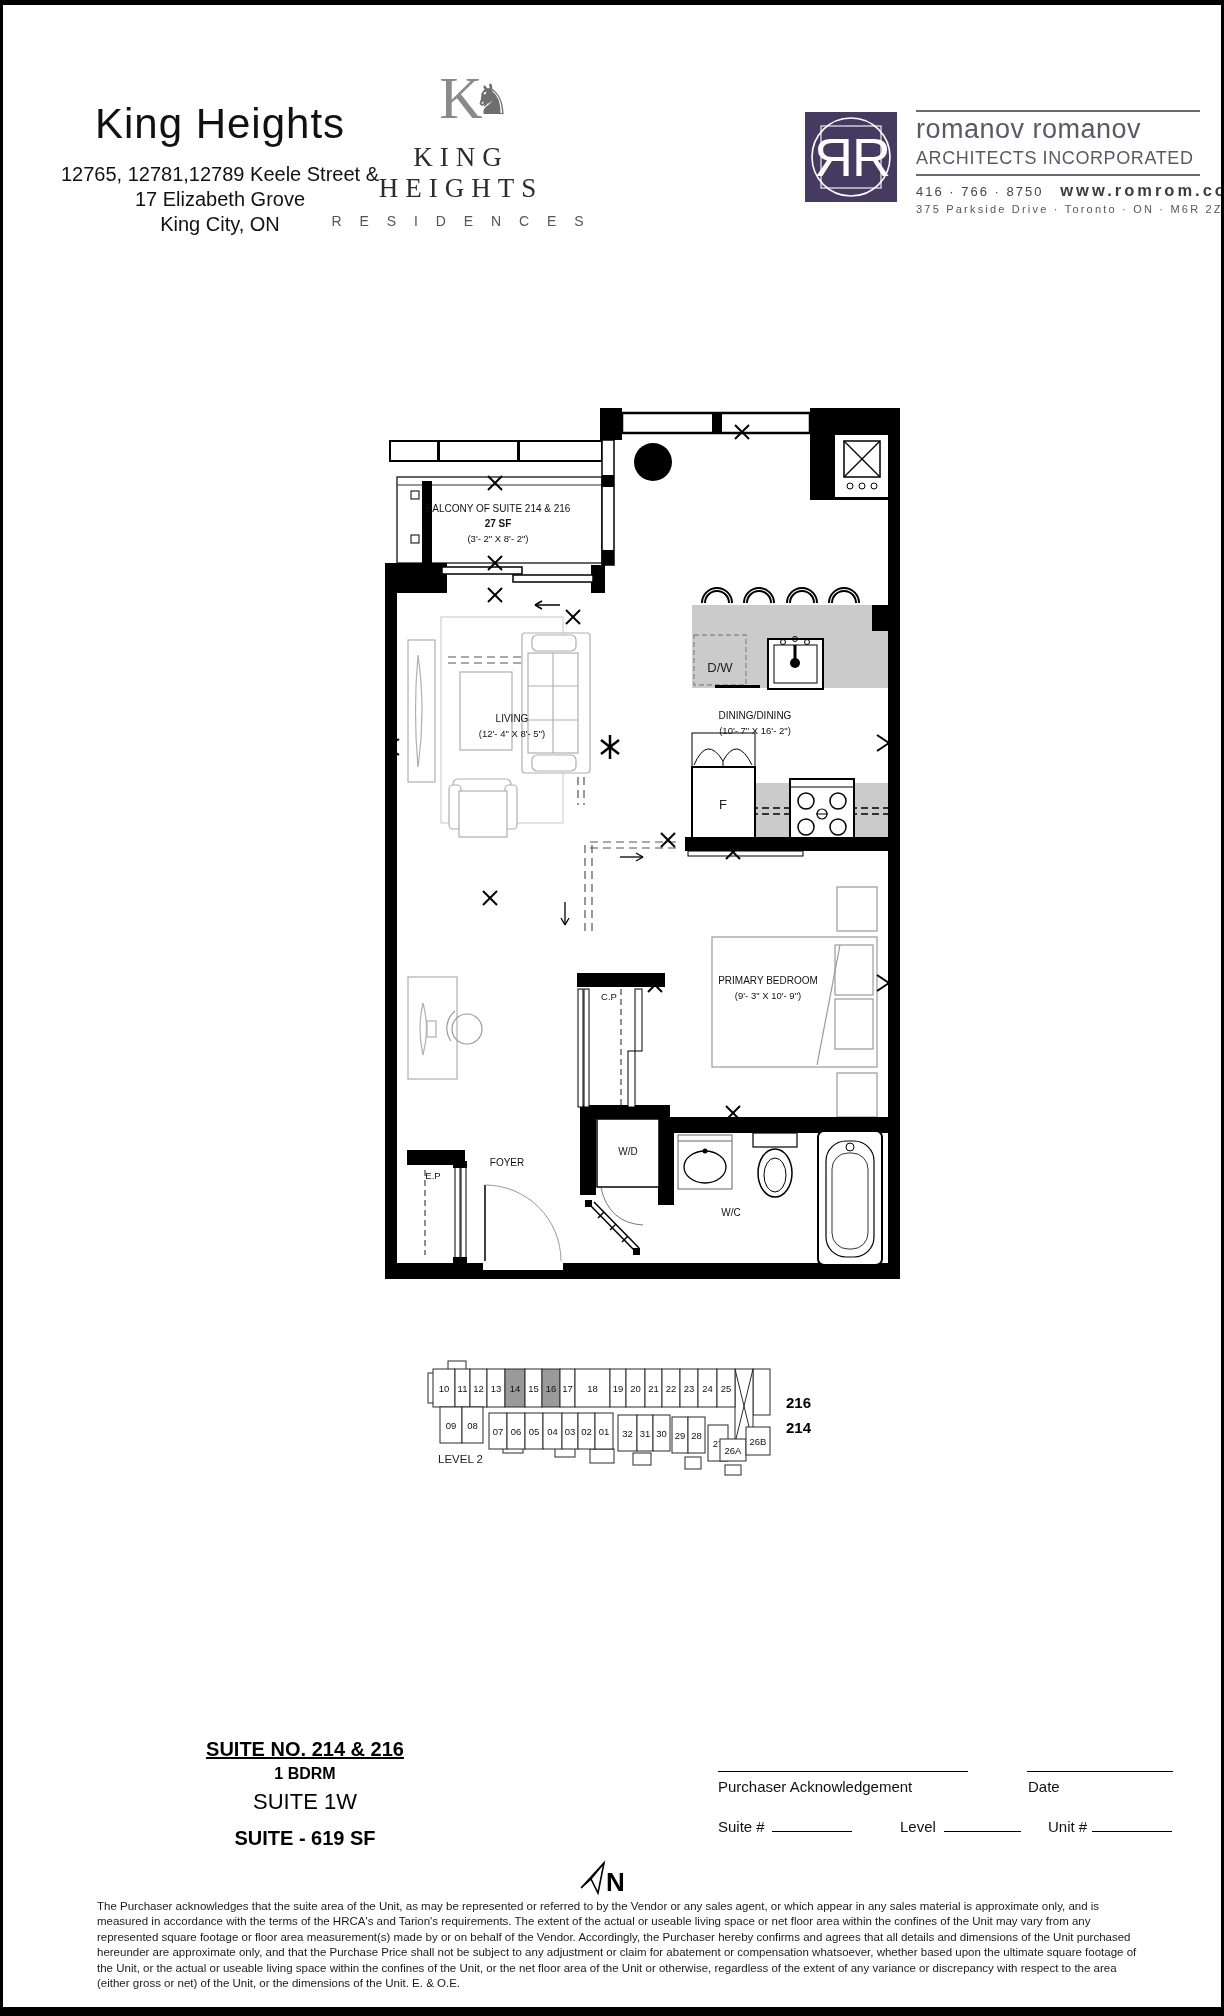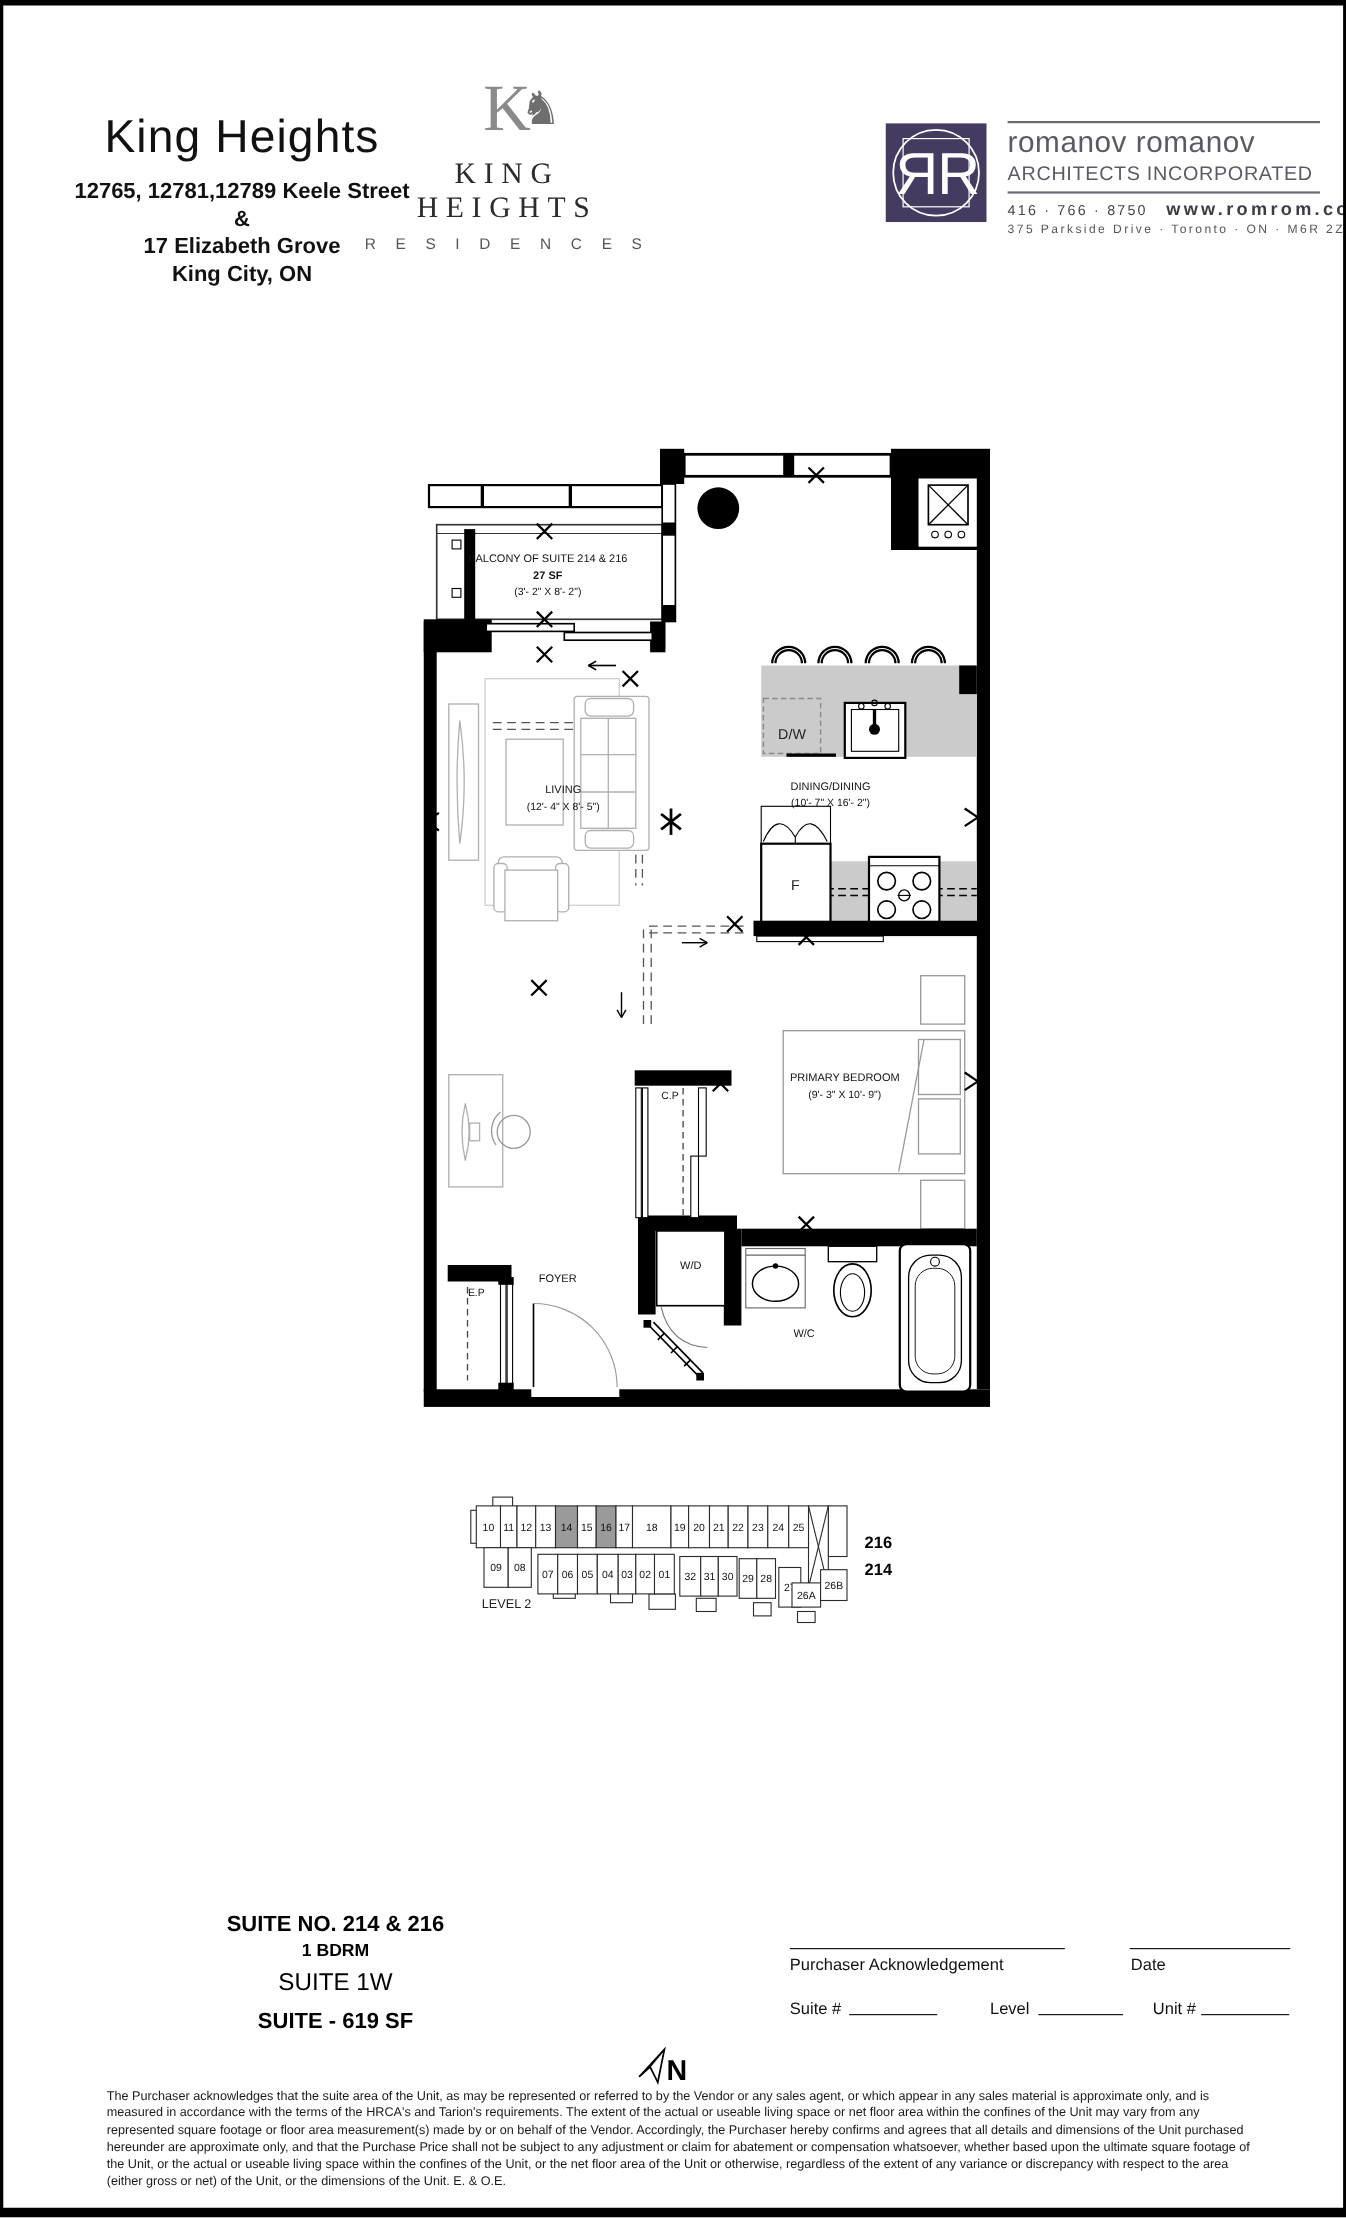--- a/index.html
+++ b/index.html
@@ -3,21 +3,21 @@
 <meta charset="utf-8">
 <style>
   html,body{margin:0;padding:0;background:#fff;}
   body{width:1224px;height:2016px;position:relative;font-family:"Liberation Sans",sans-serif;color:#000;overflow:hidden;}
   .abs{position:absolute;}
   .ctr{transform:translateX(-50%);white-space:nowrap;}
   #frame{position:absolute;inset:0;border:solid #000;border-width:5px 3px 9px 3px;pointer-events:none;z-index:50;}
   
   #hdr-left{left:60px;top:100px;width:320px;text-align:center;}
   .title{font-size:42px;letter-spacing:1px;color:#111;}
-  .addr{font-size:20px;line-height:25px;color:#111;margin-top:14px;font-weight:bold;}
+  .addr{font-size:20px;line-height:25px;color:#111;margin-top:14px;}
   #logo-center{left:330px;top:58px;width:262px;text-align:center;}
   .monogram{font-family:"Liberation Serif",serif;font-size:60px;color:#8a8a8a;line-height:80px;position:relative;}
   .monogram .horse{font-size:42px;color:#6e6e6e;position:absolute;top:2px;margin-left:-10px;}
   .brandname{font-family:"Liberation Serif",serif;font-size:27px;letter-spacing:7px;color:#2c2c2c;margin-top:4px;}
   .brandsub{font-size:14px;letter-spacing:7px;color:#555;margin-top:9px;}
   #rr-text{left:916px;top:110px;width:284px;color:#5a5a66;}
   .rr-rule{border-top:2px solid #6a6a74;width:100%;}
   .rr-name{font-size:27px;line-height:34px;letter-spacing:0.5px;}
   .rr-sub{font-size:18px;letter-spacing:0.6px;line-height:24px;}
   .rr-row{margin-top:5px;font-size:13px;color:#44444e;letter-spacing:2px;white-space:nowrap;}
@@ -29,21 +29,21 @@
   .f10{font-size:10px;line-height:15px;}
   .f10 .dim{font-size:9.5px;}
   .fbig{font-size:13px;color:#222;}
   .bold{font-weight:bold;}
   
   #keyplan-wrap{left:420px;top:1333px;width:420px;height:150px;}
   .callout{font-size:15px;font-weight:bold;}
   #level-label{left:438px;top:1453px;font-size:11.5px;color:#222;}
   
   .si{left:305px;text-align:center;}
-  #suite-no{top:1738px;font-size:20px;font-weight:bold;}
+  #suite-no{top:1738px;font-size:20px;font-weight:bold;text-decoration:underline;}
   #suite-type{top:1765px;font-size:16px;font-weight:bold;}
   #suite-name{top:1789px;font-size:22px;}
   #suite-area{top:1827px;font-size:20px;font-weight:bold;}
   
   .ack{font-size:15px;color:#111;}
   .ackline{border-top:1.5px solid #000;}
   
   #disclaimer{left:97px;top:1899px;width:1040px;font-size:11.5px;line-height:15.4px;color:#1a1a1a;}
   svg text{font-family:"Liberation Sans",sans-serif;}
 </style>

